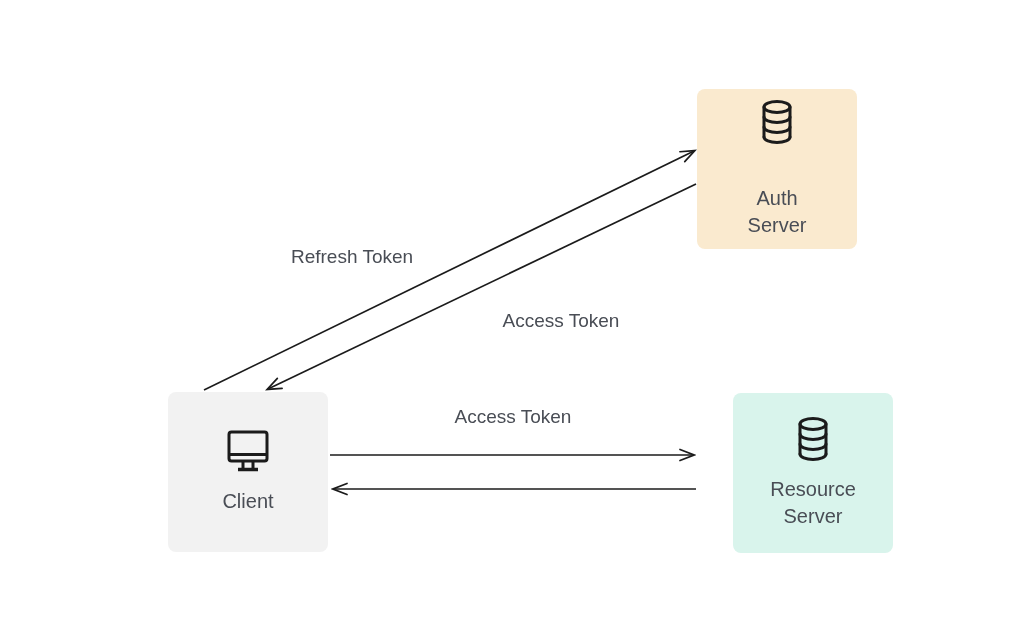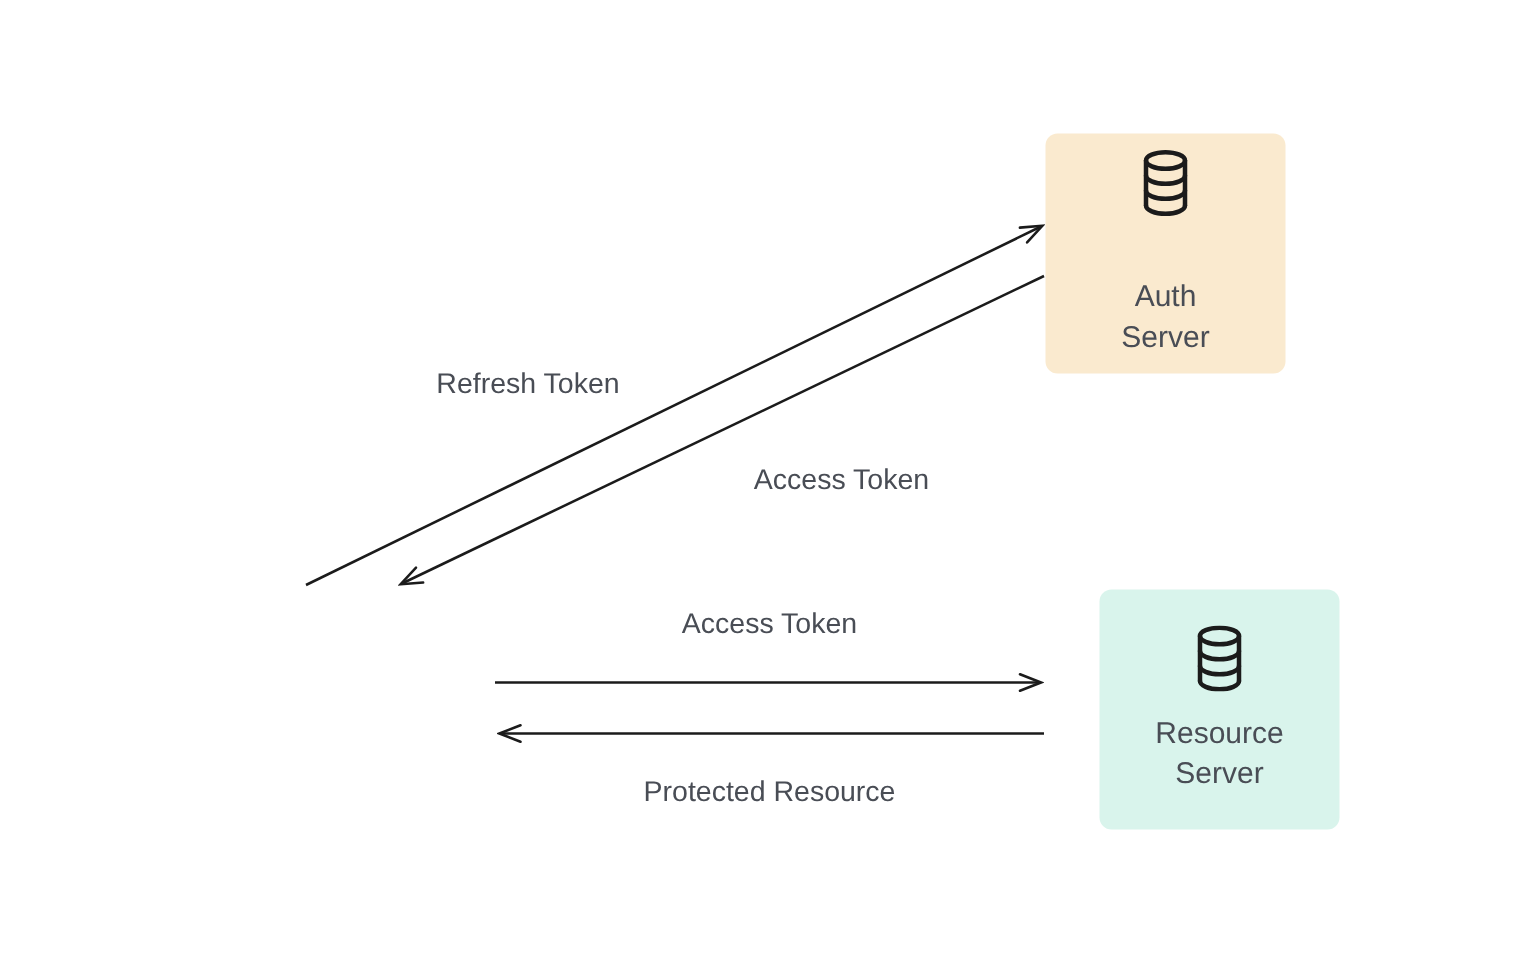--- a/index.html
+++ b/index.html
@@ -96,19 +96,33 @@
           <path d="M4 37 a13 5.5 0 0 0 26 0"></path>
         </g>
       </svg>
     </span>
     <div class="node-label">
       <span>Resource</span>
       <span>Server</span>
     </div>
   </div>
 
+  <div class="node node-client">
+    <span class="icon">
+      <svg width="44" height="44" viewBox="0 0 44 44">
+        <g fill="none" stroke="#1B1B1B" stroke-width="3">
+          <rect x="3" y="3" width="38" height="29" rx="2.5"></rect>
+          <path d="M3 25.5 H41"></path>
+          <path d="M17 32 V39 M27 32 V39"></path>
+          <path d="M12 40.5 H32" stroke-width="3.5"></path>
+        </g>
+      </svg>
+    </span>
+    <div class="node-label">
+      <span>Client</span>
+    </div>
+  </div>
 
   <div class="edge-label lbl-refresh">Refresh Token</div>
   <div class="edge-label lbl-access-auth">Access Token</div>
   <div class="edge-label lbl-access-res">Access Token</div>
-  <div class="edge-label lbl-protected">Protected Resource</div>
 
 </div>
 
 </body></html>

